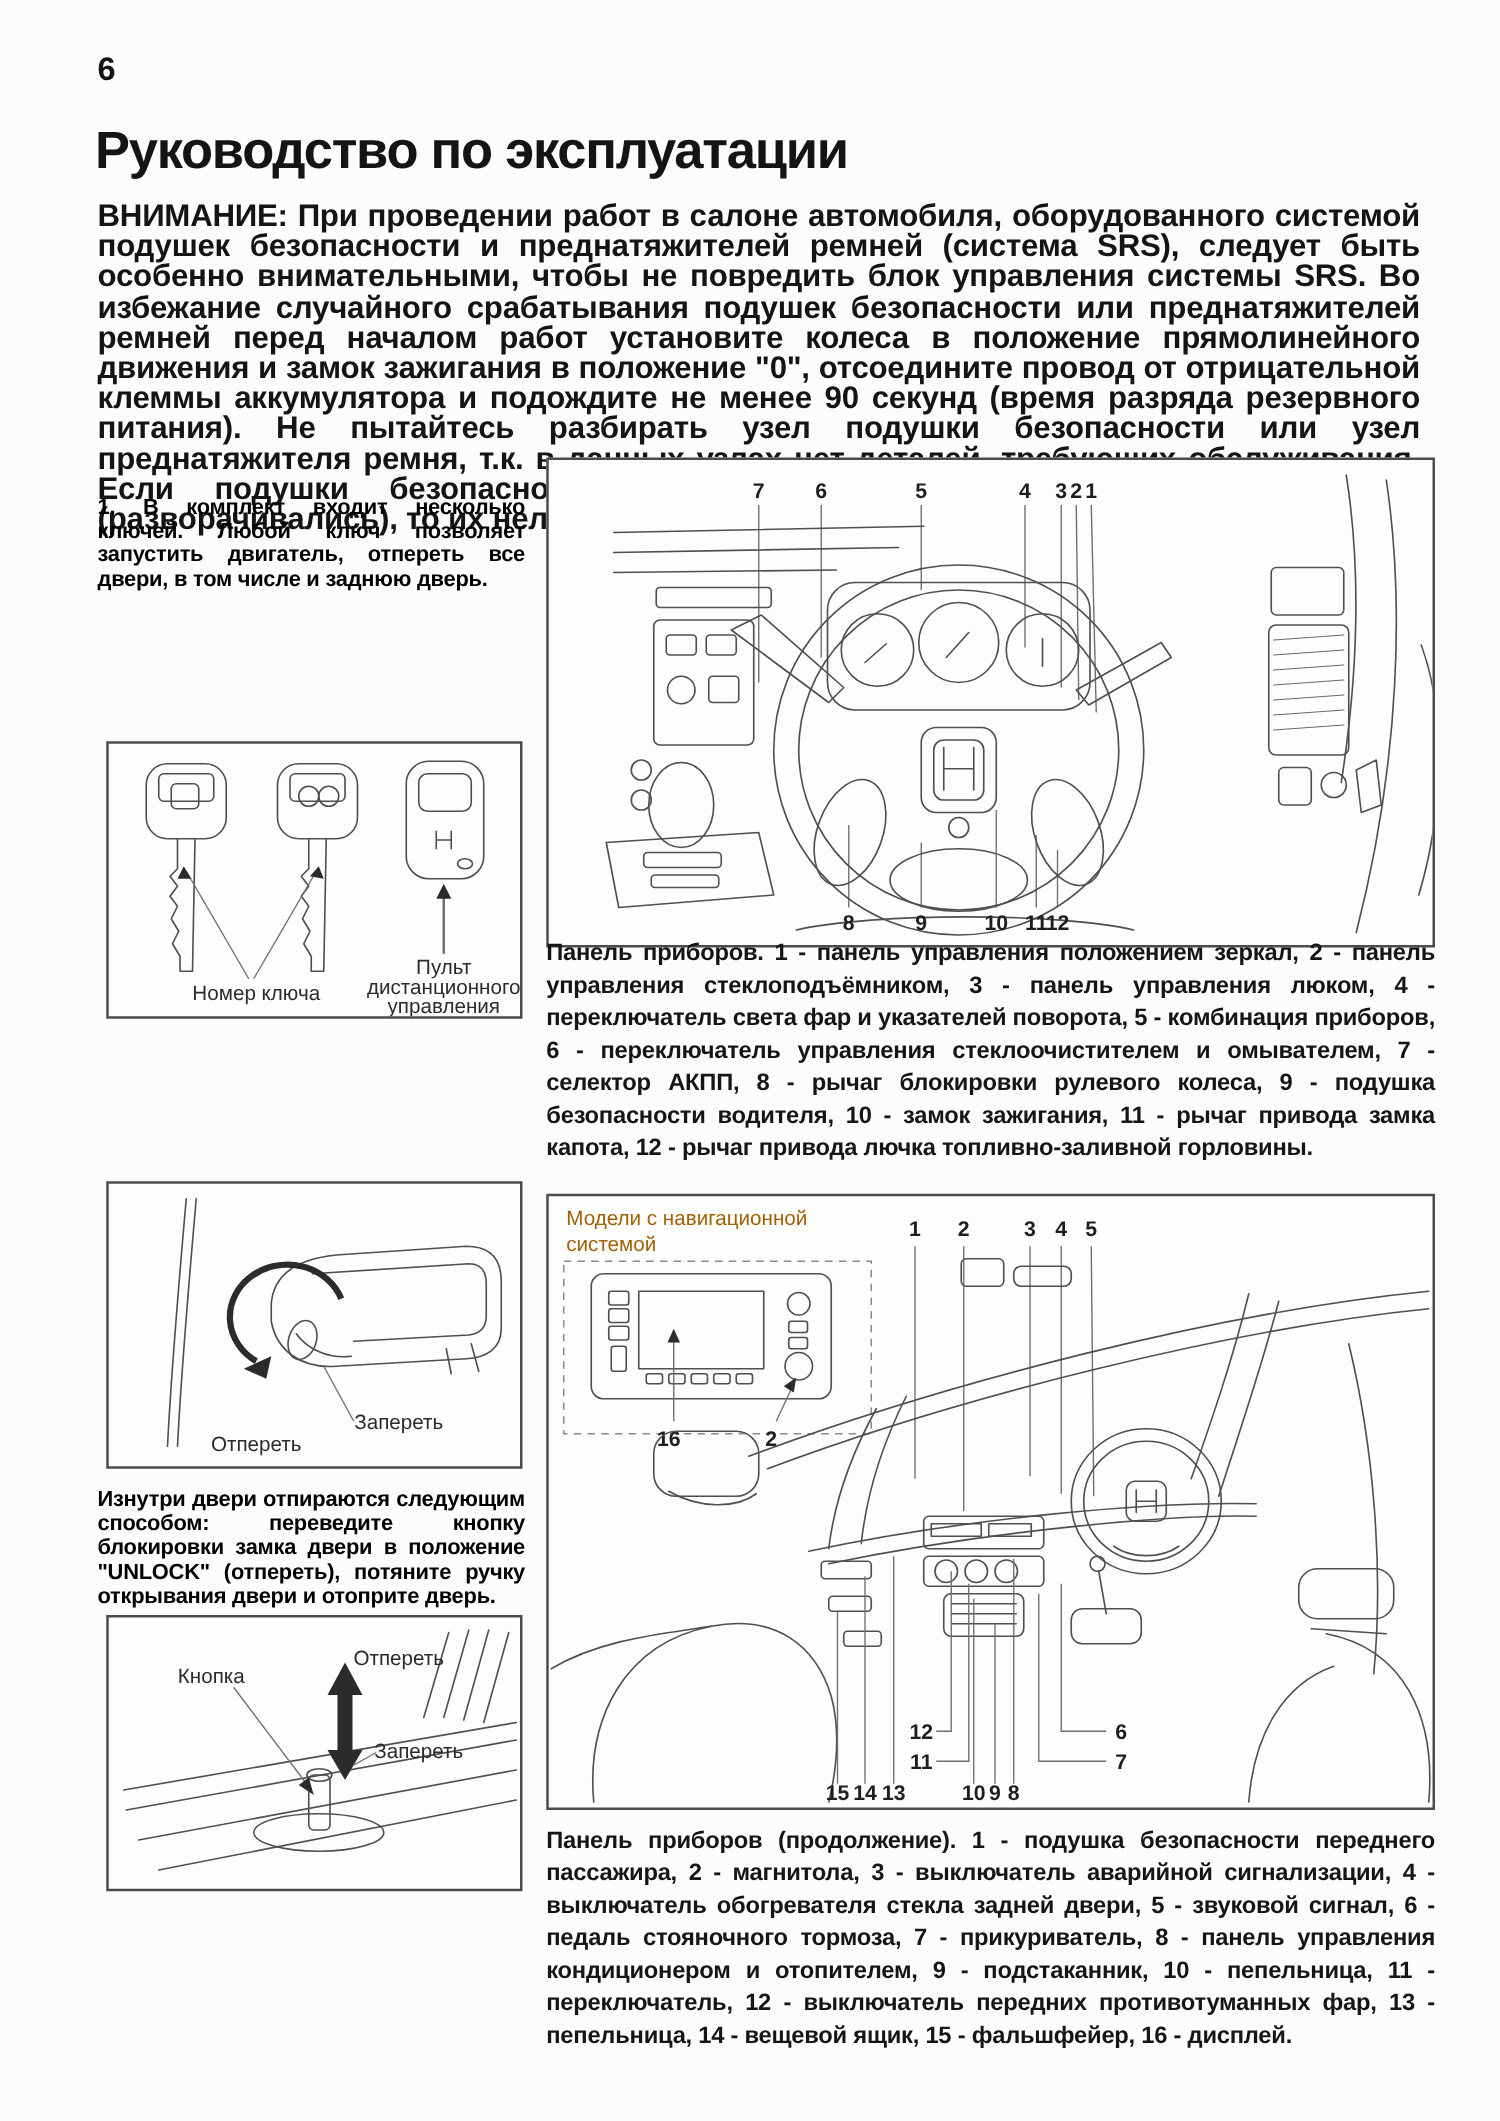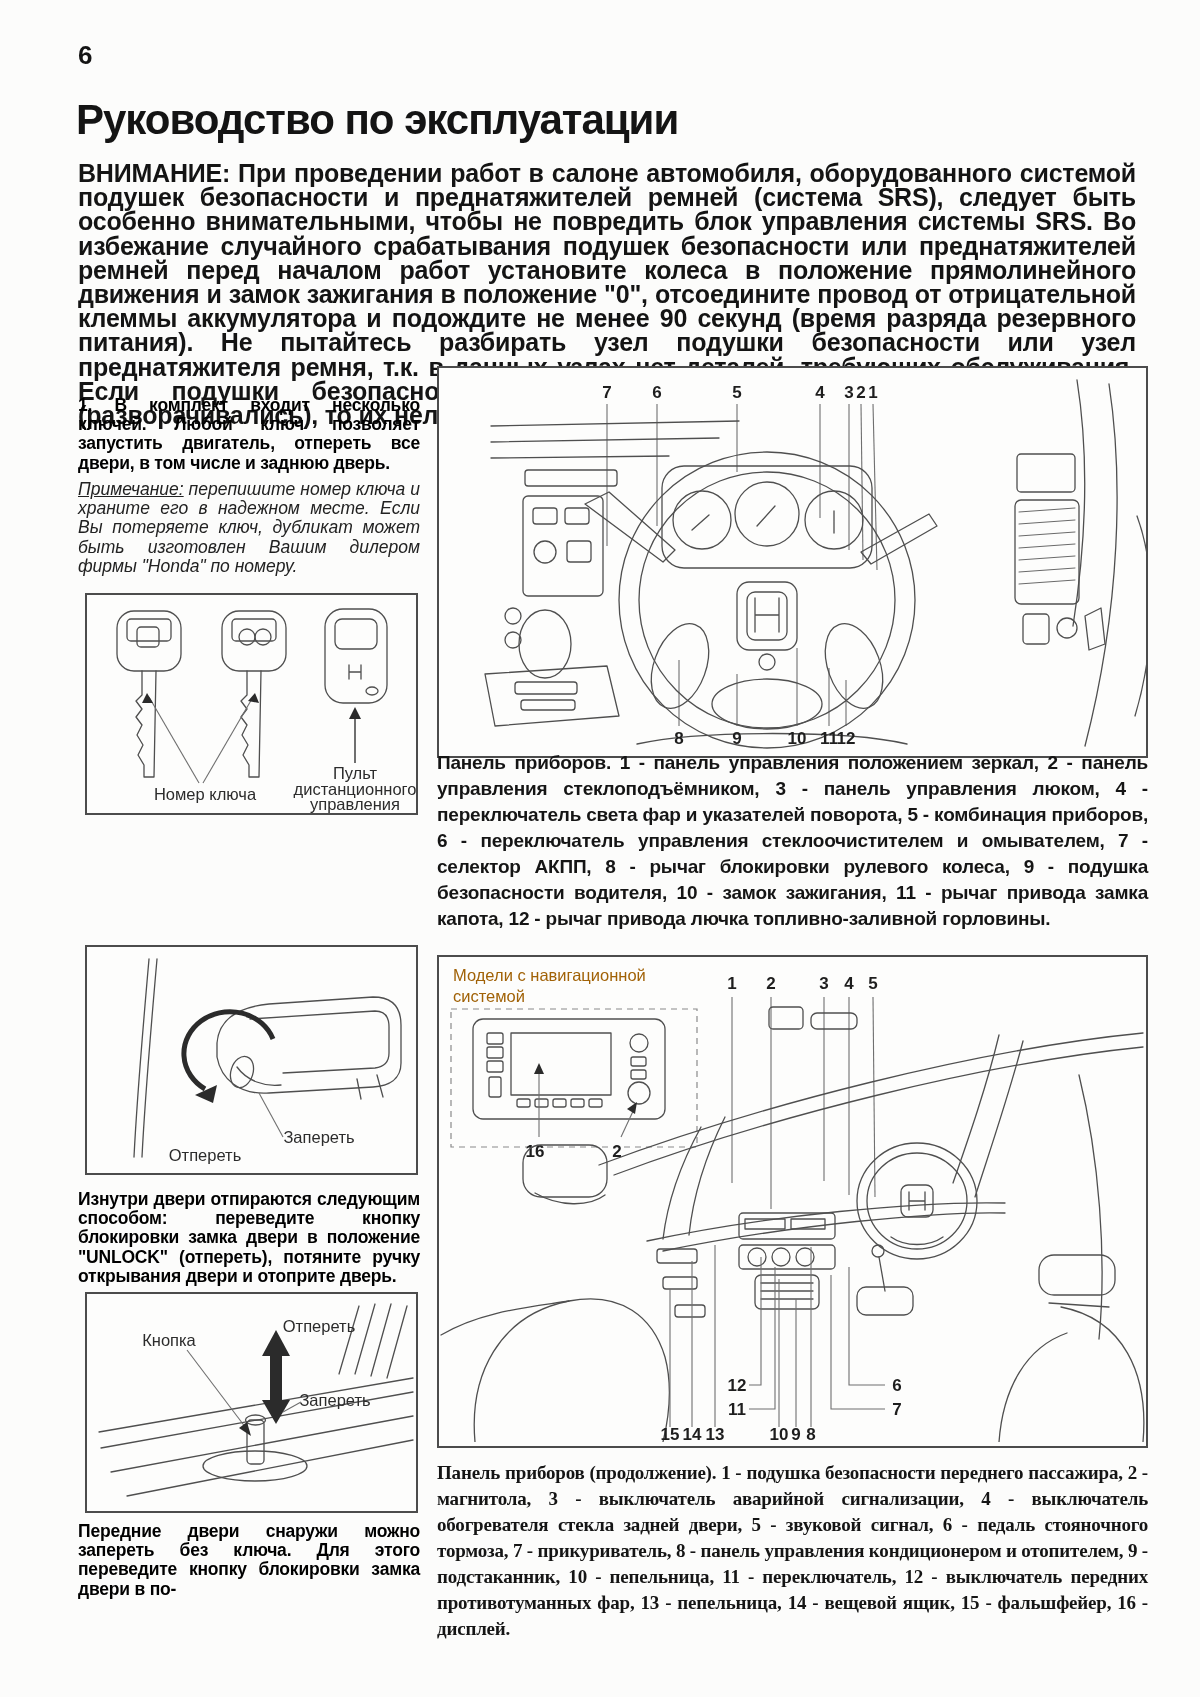--- a/index.html
+++ b/index.html
@@ -27,21 +27,21 @@
   #lc-para4{top:1522px;}
   .figbox{border:2px solid #4c4c4c;background:#fdfdfc;}
   #fig-keys{left:85px;top:593px;width:329px;height:218px;}
   #fig-handle{left:85px;top:945px;width:329px;height:226px;}
   #fig-knob{left:85px;top:1292px;width:329px;height:217px;}
   #diag1{left:437px;top:366px;width:707px;height:388px;}
   #diag2{left:437px;top:955px;width:707px;height:489px;}
   .cap{left:437px;width:711px;font-size:19px;line-height:26px;font-weight:700;
     letter-spacing:-0.2px;color:#151515;}
   #caption1{top:750px;}
-  #caption2{top:1460px;font-family:Liberation Serif, serif;}
+  #caption2{top:1460px;}
   #nav-label{left:14px;top:8px;width:220px;font-size:16.5px;line-height:21px;
     font-weight:400;color:#a16207;position:absolute;}
   svg{display:block;}
   svg text{font-family:"Liberation Sans",sans-serif;}
   .sk{stroke:#4f4f4f;fill:none;stroke-width:1.3;stroke-linecap:round;stroke-linejoin:round;}
   .sk-thin{stroke:#6a6a6a;fill:none;stroke-width:1;}
   .callout-line{stroke:#6f6f6f;fill:none;stroke-width:1.1;}
   .num{font-size:17px;font-weight:700;fill:#1e1e1e;}
   .figlabel{font-size:16.5px;fill:#2c2c2c;font-weight:400;}
   .blackfill{fill:#2b2b2b;stroke:none;}
@@ -49,21 +49,20 @@
 </head>
 <body>
 
 <div id="page">
 
   <div class="abs" id="pagenum">6</div>
   <div class="abs" id="title">Руководство по эксплуатации</div>
   <div class="abs jtext" id="warning">ВНИМАНИЕ: При проведении работ в салоне автомобиля, оборудованного системой подушек безопасности и преднатяжителей ремней (система SRS), следует быть особенно внимательными, чтобы не повредить блок управления системы SRS. Во избежание случайного срабатывания подушек безопасности или преднатяжителей ремней перед началом работ установите колеса в положение прямолинейного движения и замок зажигания в положение "0", отсоедините провод от отрицательной клеммы аккумулятора и подождите не менее 90 секунд (время разряда резервного питания). Не пытайтесь разбирать узел подушки безопасности или узел преднатяжителя ремня, т.к. в данных узлах нет деталей, требующих обслуживания. Если подушки безопасности и/или преднатяжители ремней срабатывали (разворачивались), то их нельзя отремонтировать и использовать повторно.</div>
 
   <div class="abs lc-para jtext" id="lc-para1">1. В комплект входит несколько ключей. Любой ключ позволяет запустить двигатель, отпереть все двери, в том числе и заднюю дверь.</div>
-  <div class="abs jtext" id="lc-note"><span class="note-label">Примечание:</span><span> перепишите номер ключа и храните его в надежном месте. Если Вы потеряете ключ, дубликат может быть изготовлен Вашим дилером фирмы "Honda" по номеру.</span></div>
 
   <div class="abs figbox" id="fig-keys">
     <svg width="329" height="218" viewBox="0 0 329 218">
       <g class="sk">
         <rect x="30" y="16" width="64" height="60" rx="17"></rect>
         <rect x="40" y="24" width="44" height="22" rx="4"></rect>
         <rect x="50" y="32" width="22" height="20" rx="4"></rect>
         <path d="M55,76 L55,100 L49,106 L55,114 L49,122 L55,130 L50,140 L56,150 L51,160 L57,170 L57,182 L67,182 L69,76"></path>
       </g>
       <g class="sk">
@@ -143,21 +142,20 @@
       </g>
       <line class="callout-line" x1="100" y1="56" x2="162" y2="138"></line>
       <polygon class="blackfill" points="164,142 152,134 160,128"></polygon>
       <text class="figlabel" x="82" y="52" text-anchor="middle">Кнопка</text>
       <text class="figlabel" x="232" y="38" text-anchor="middle">Отпереть</text>
       <text class="figlabel" x="248" y="112" text-anchor="middle">Запереть</text>
       <line class="callout-line" x1="214" y1="108" x2="196" y2="118"></line>
     </svg>
   </div>
 
-  <div class="abs lc-para jtext" id="lc-para4">Передние двери снаружи можно запереть без ключа. Для этого переведите кнопку блокировки замка двери в по-</div>
 
   <div class="abs figbox" id="diag1">
     <svg width="707" height="384" viewBox="0 0 707 384">
 
       <g class="callout-line">
         <line x1="168" y1="36" x2="168" y2="178"></line>
         <line x1="218" y1="36" x2="218" y2="158"></line>
         <line x1="298" y1="36" x2="298" y2="104"></line>
         <line x1="381" y1="36" x2="381" y2="150"></line>
         <line x1="410" y1="36" x2="410" y2="182"></line>

